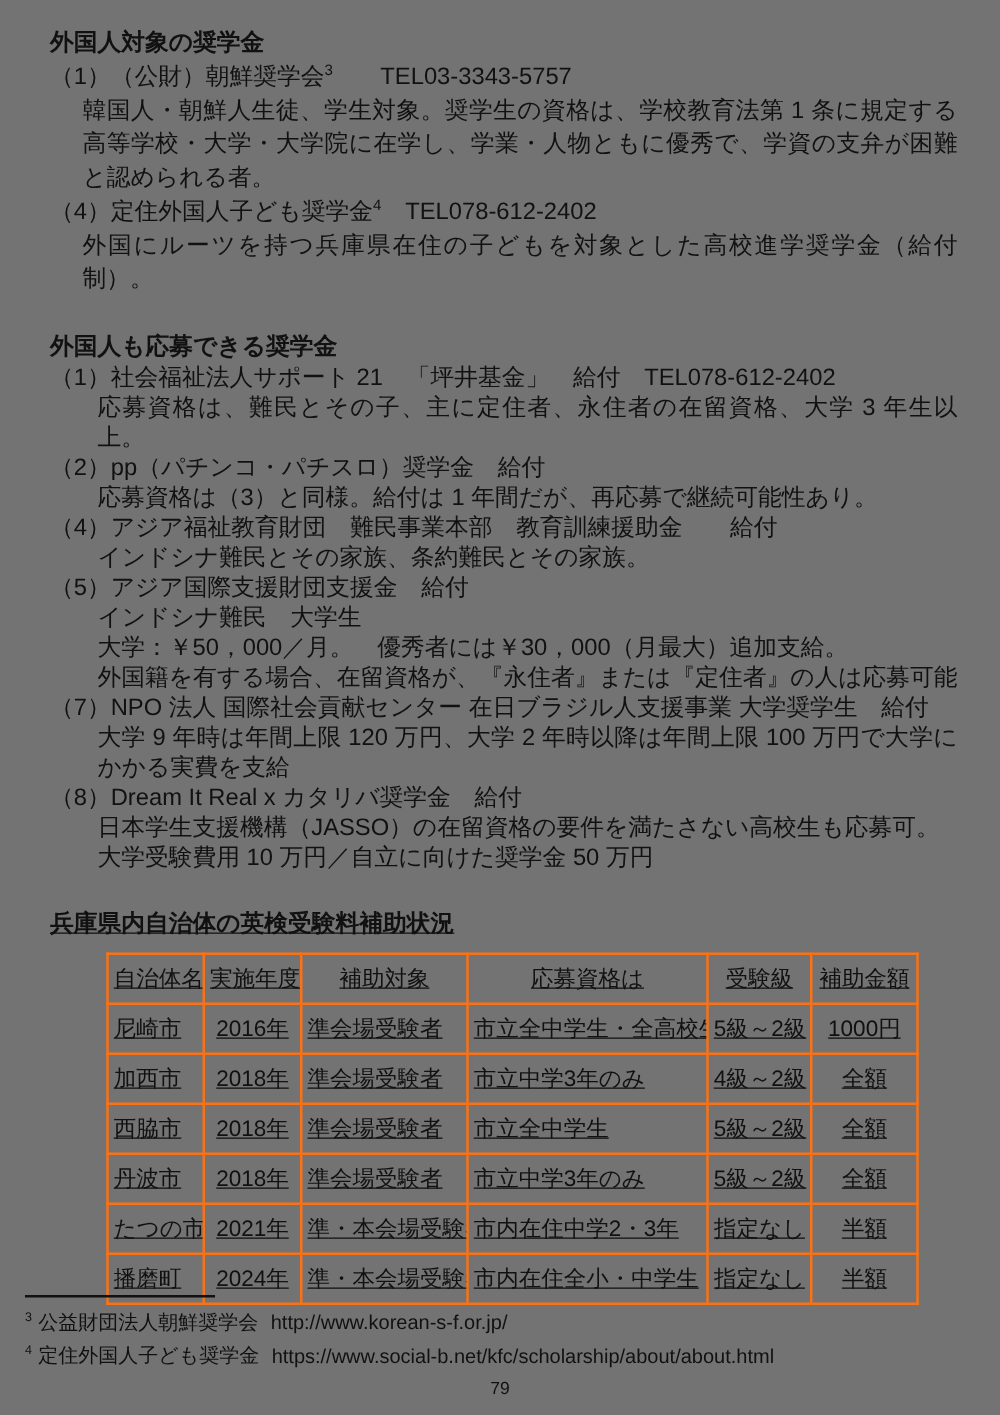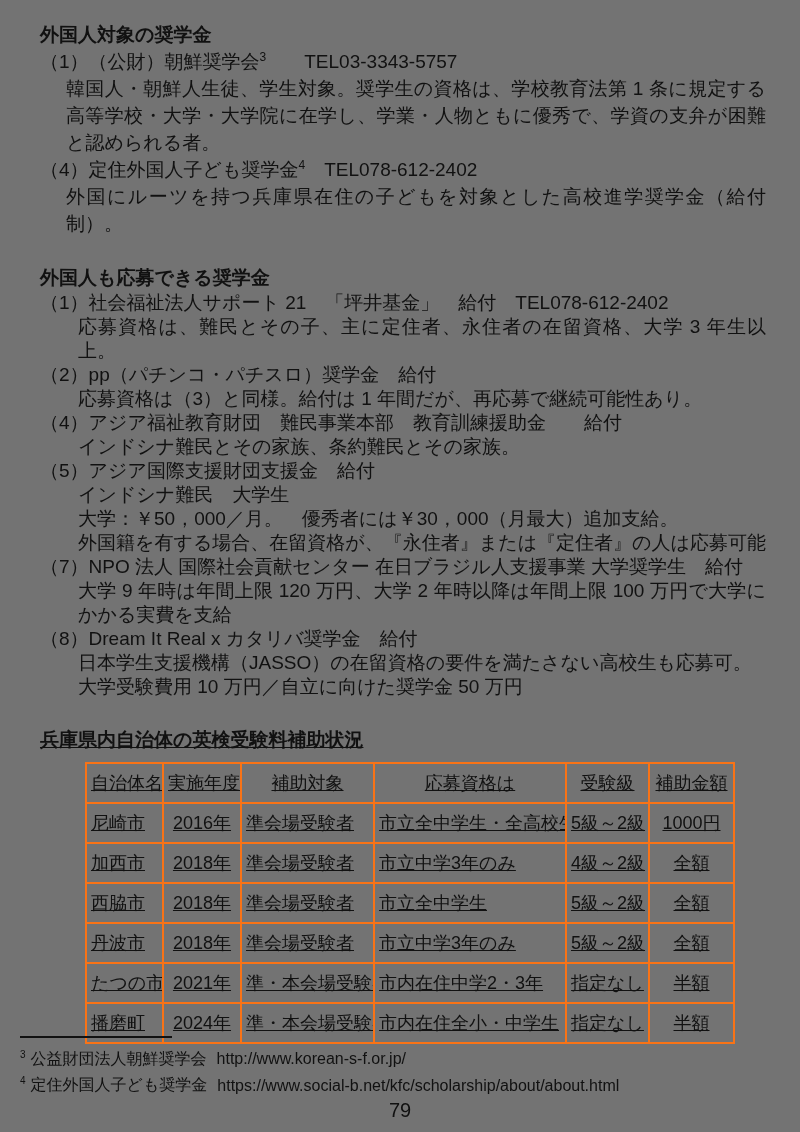--- a/index.html
+++ b/index.html
@@ -24,30 +24,30 @@
   }
   table.eiken th,table.eiken td{
     border:2px solid #f97316;height:26px;padding:6px 4px;
     overflow:hidden;white-space:nowrap;font-weight:normal;
   }
   table.eiken th{text-align:center;}
   table.eiken td.c1{text-align:left;}
   table.eiken td.c2{text-align:center;}
   table.eiken td.c3{text-align:left;}
   table.eiken td.c4{text-align:left;}
-  table.eiken td.c5{text-align:center;}
+  table.eiken td.c5{text-align:right;}
   table.eiken td.c6{text-align:center;}
   .footnotes{position:absolute;left:20px;top:1036px;width:740px;}
   .fn-rule{width:152px;border-top:2px solid #111;margin-bottom:6px;}
   .fn-line{font-size:16px;line-height:22px;white-space:nowrap;}
   .fn-line sup{font-size:10px;margin-right:5px;}
   .fn-url{margin-left:10px;}
   .page-num{
     position:absolute;left:0;top:1098px;width:100%;
-    text-align:center;font-size:20px;line-height:24px;
+    text-align:center;font-size:14px;line-height:24px;
   }
 </style>
 </head>
 <body>
 
 <div class="page">
   <div class="content">
 
     <div class="s1">
       <div class="sec-heading">外国人対象の奨学金</div>

